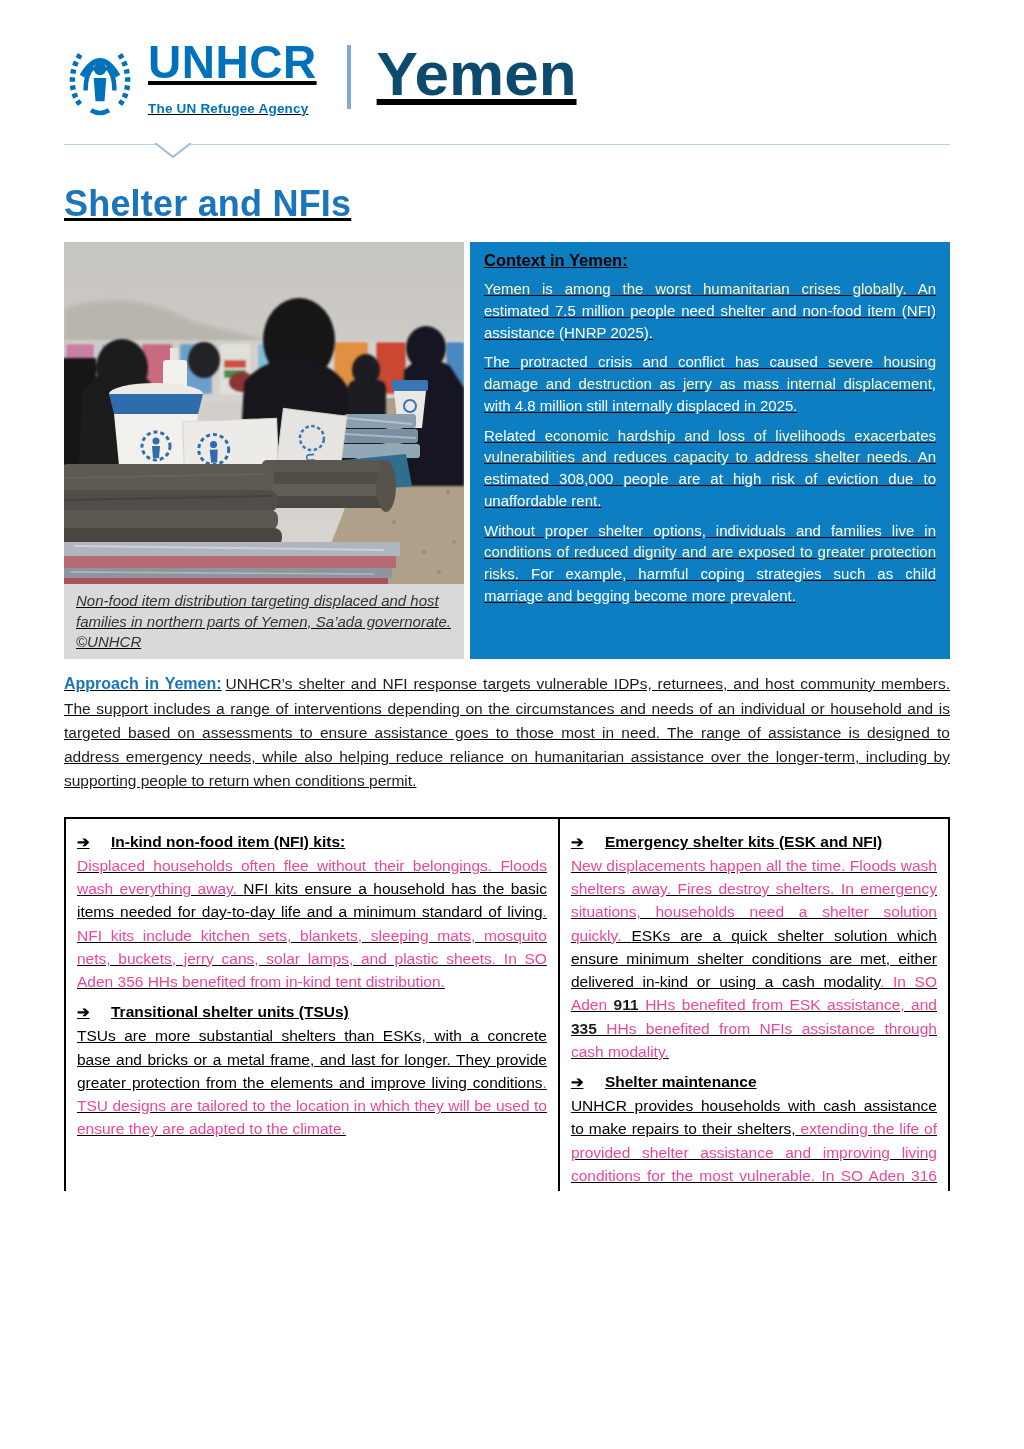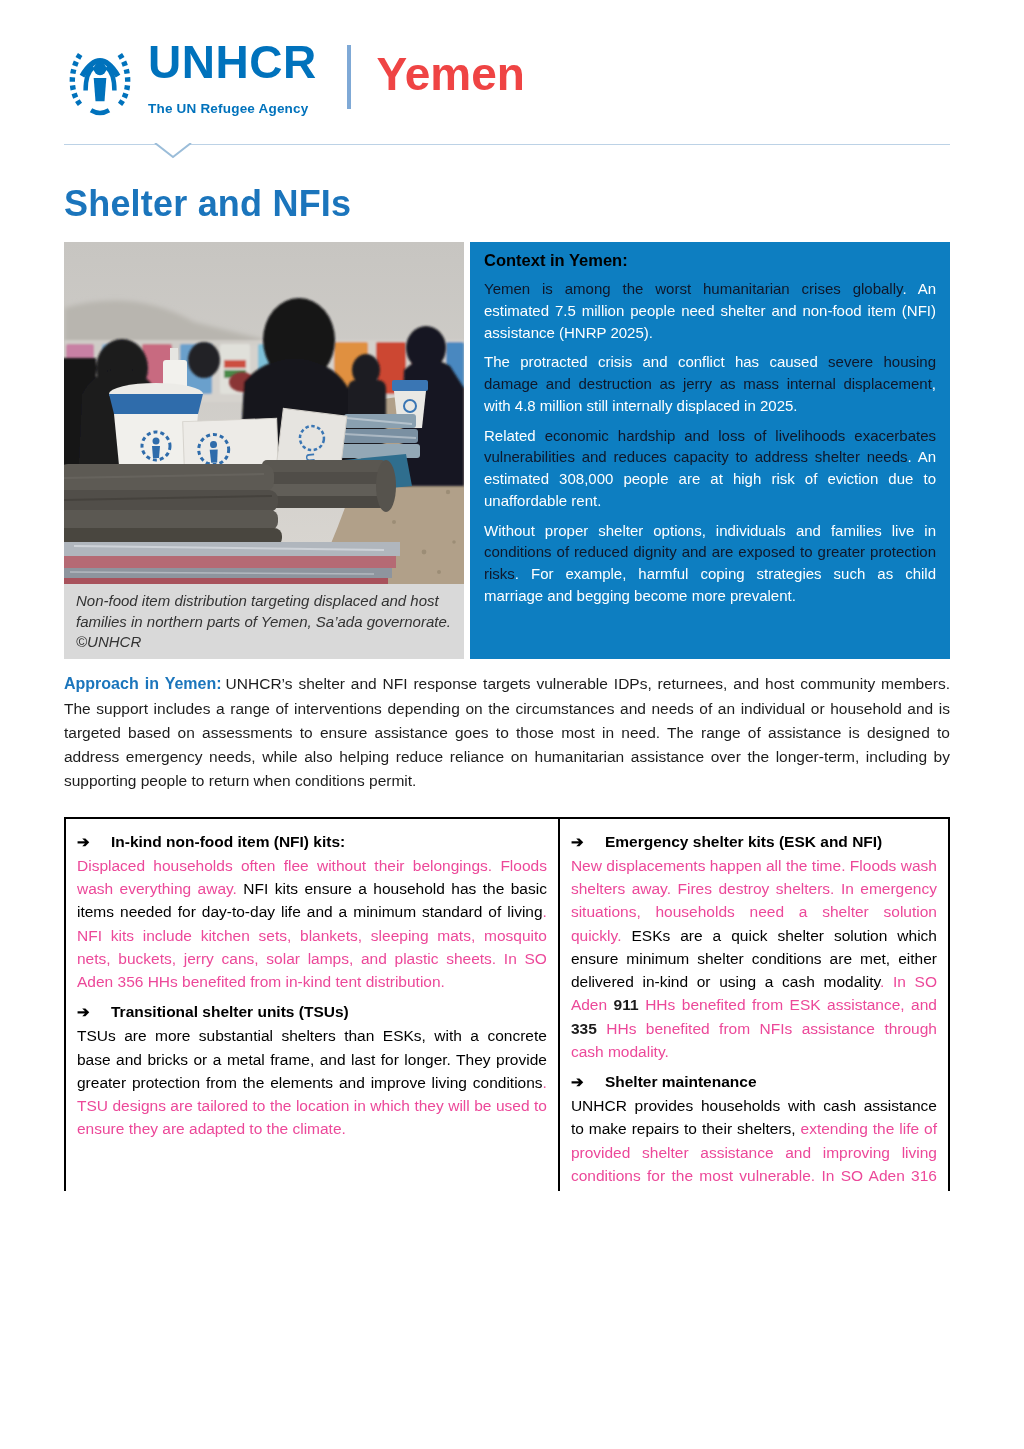--- a/index.html
+++ b/index.html
@@ -1,44 +1,44 @@
 <!DOCTYPE html>
 <html><head>
 <meta charset="utf-8">
 <style>
   * { margin:0; padding:0; box-sizing:border-box; }
   body { background:#ffffff; font-family:"Liberation Sans", sans-serif; }
-  .page { width:1024px; height:1191px; margin:0 auto; background:#fff; padding:38px 74px 0 64px; overflow:hidden; }
+  .page { width:1024px; height:1191px; margin:0 auto; background:#fff; padding:38px 74px 0 64px; overflow:hidden;text-decoration:underline; }
 
   
   .header { display:flex; align-items:center; }
   .logo-block { display:flex; align-items:center; gap:12px; }
   .wordmark-col { display:flex; flex-direction:column; }
   .wordmark { font-size:46px; font-weight:bold; color:#0072BC; letter-spacing:0.5px; line-height:1; }
   .tagline { font-size:13.5px; font-weight:bold; color:#0072BC; margin-top:16px; letter-spacing:0.2px; }
   .logo-divider { width:4px; height:64px; background:#7fa9d6; margin:0 26px 0 30px; }
-  .country { font-size:46px; font-weight:600; color:#ef4444; line-height:1; padding-bottom:6px; }
+  .country { font-size:62px; font-weight:600; color:#0c4a6e; line-height:1; padding-bottom:6px; }
 
   .header-rule { position:relative; height:1px; background:#bcd2e6; margin-top:28px; }
   .chevron { position:absolute; left:90px; top:-1px; }
 
   
   .page-title { margin-top:38px; font-size:36px; font-weight:bold; color:#1b75bc; letter-spacing:0.2px; }
 
   
   .main-row { display:flex; gap:6px; margin-top:17px; height:417px; }
   .photo-col { width:400px; display:flex; flex-direction:column; }
   .photo-frame { width:400px; height:344px; overflow:hidden; }
   .photo-caption { flex:1; background:#d9d9d9; padding:7px 12px; font-size:15px; font-style:italic; color:#333; line-height:1.35; }
 
   .context-box { width:480px; background:#0d7ec1; padding:9px 14px 8px; overflow:hidden; }
   .context-title { color:#000000; font-weight:bold; font-size:16.5px; margin-bottom:2px; }
   .context-box p { font-size:15px; line-height:1.45; text-align:justify; margin:8px 0; }
   .context-box .seg-normal { color:#ffffff; }
-  .context-box .seg-accent { color:#0f172a; }
+  .context-box .seg-accent { color:#fef9c3; }
 
   
   .approach { margin-top:13px; font-size:15.5px; line-height:1.55; text-align:justify; color:#1d1d1d; }
   .approach-label { color:#1b75bc; font-weight:bold; font-size:16px; margin-right:4px; }
 
   
   .kits-table { display:flex; border:2px solid #000; margin-top:24px; min-height:490px; }
   .cell { padding:4px 11px 12px; }
   .cell-left { width:56%; border-right:2px solid #000; }
   .cell-right { width:44%; }

